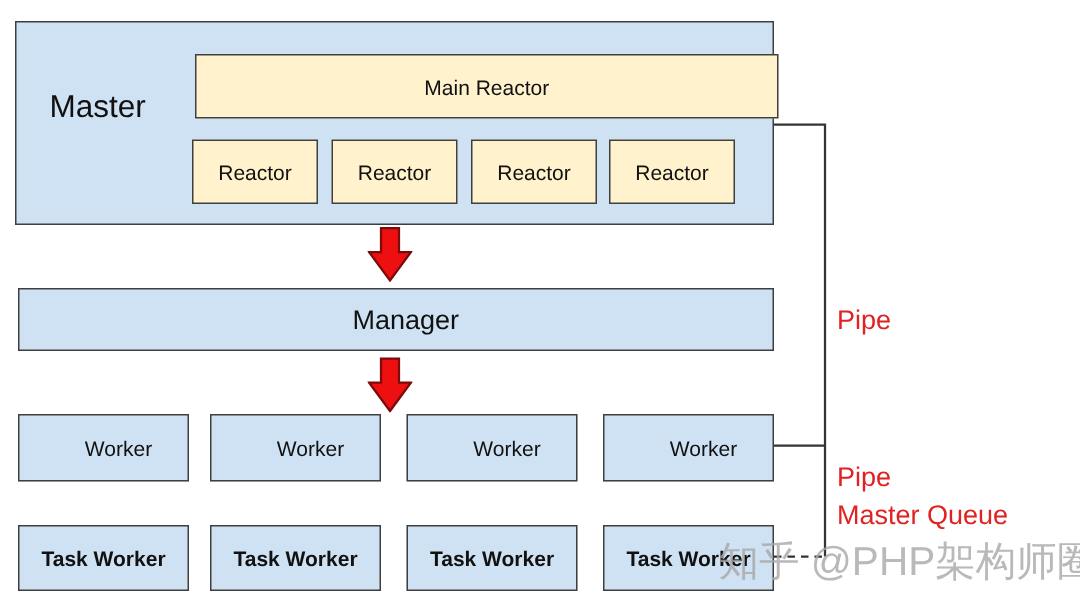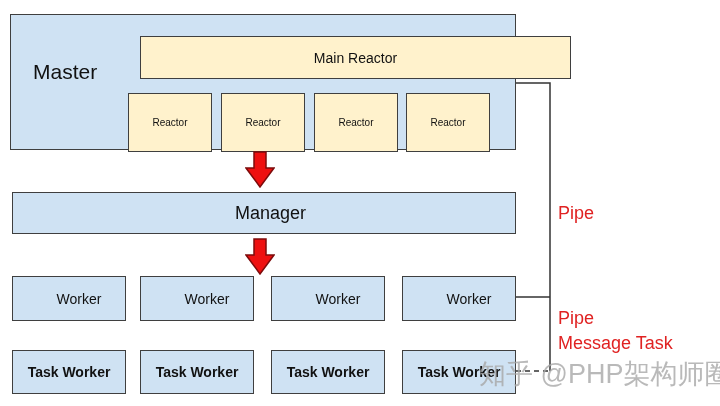--- a/index.html
+++ b/index.html
@@ -33,22 +33,22 @@
     color:var(--text-black);
   }
   .blue{background:var(--node-blue);}
   .yellow{background:var(--node-yellow);}
 
   .master{left:10px;top:14px;width:506px;height:136px;justify-content:flex-start;}
   .master-label{
     position:absolute;left:33px;top:60px;
     font-size:21px;color:var(--text-black);
   }
-  .main-reactor{left:140px;top:36px;width:431px;height:43px;font-size:14px;}
-  .reactor{top:93px;width:84px;height:59px;font-size:10px;}
+  .main-reactor{left:130px;top:36px;width:389px;height:43px;font-size:14px;}
+  .reactor{top:93px;width:84px;height:43px;font-size:14px;}
   .reactor-0{left:128px;}
   .reactor-1{left:221px;}
   .reactor-2{left:314px;}
   .reactor-3{left:406px;}
 
   .manager{left:12px;top:192px;width:504px;height:42px;font-size:18px;padding-left:13px;}
 
   .worker{top:276px;width:114px;height:45px;font-size:14px;padding-left:20px;}
   .task-worker{top:350px;width:114px;height:44px;font-size:14px;font-weight:bold;}
   .col-0{left:12px;}
@@ -149,18 +149,18 @@
 
   <svg class="connectors" viewBox="0 0 720 406">
     <polyline points="516,83 550,83 550,371" fill="none" stroke="var(--line-color)" stroke-width="1.5"></polyline>
     <line x1="516" y1="297" x2="550" y2="297" stroke="var(--line-color)" stroke-width="1.5"></line>
     <line x1="516" y1="371" x2="550" y2="371" stroke="var(--line-color)" stroke-width="1.5" stroke-dasharray="5,4"></line>
   </svg>
 
   <div class="red-label pipe-top">Pipe</div>
   <div class="red-label pipe-bottom">
     <div>Pipe</div>
-    <div>Message Task</div>
+    <div>Master Queue</div>
   </div>
 
   <div class="watermark">知乎 @PHP架构师圈子</div>
 
 </div>
 
 </body></html>

